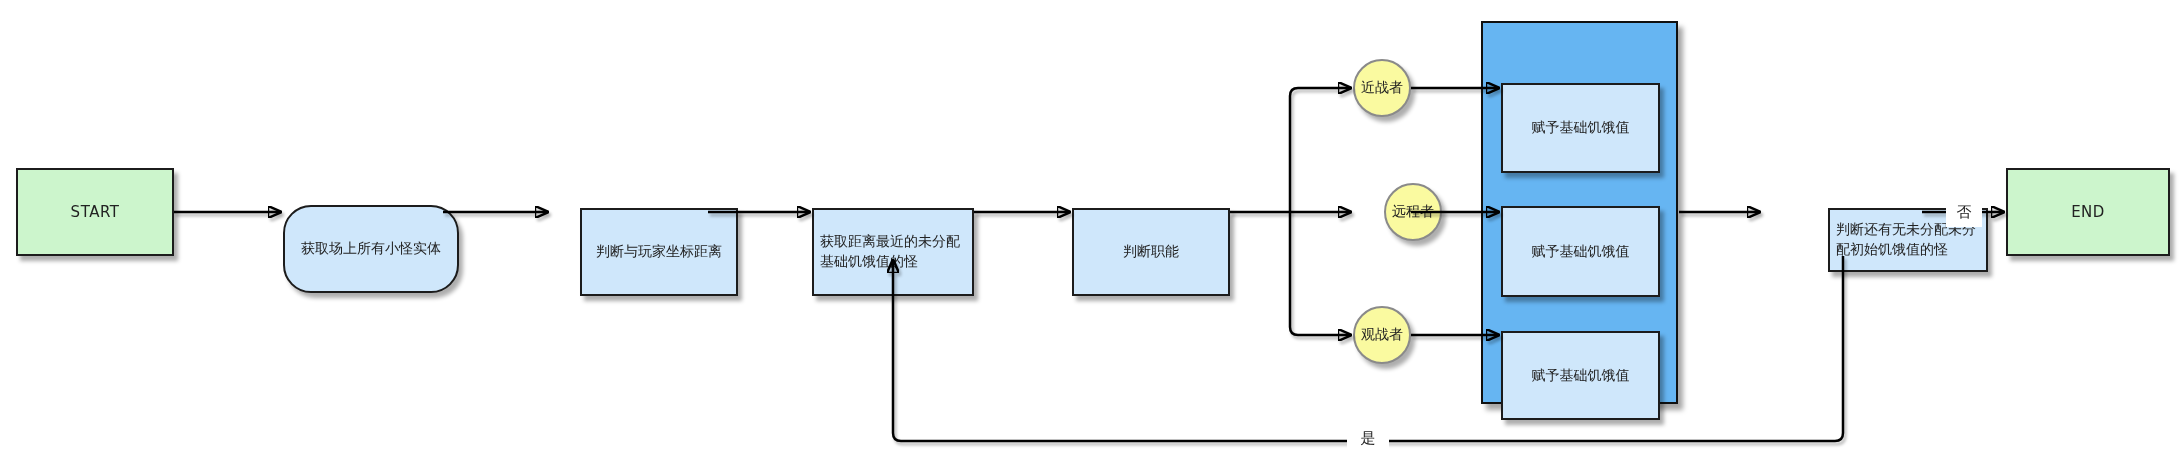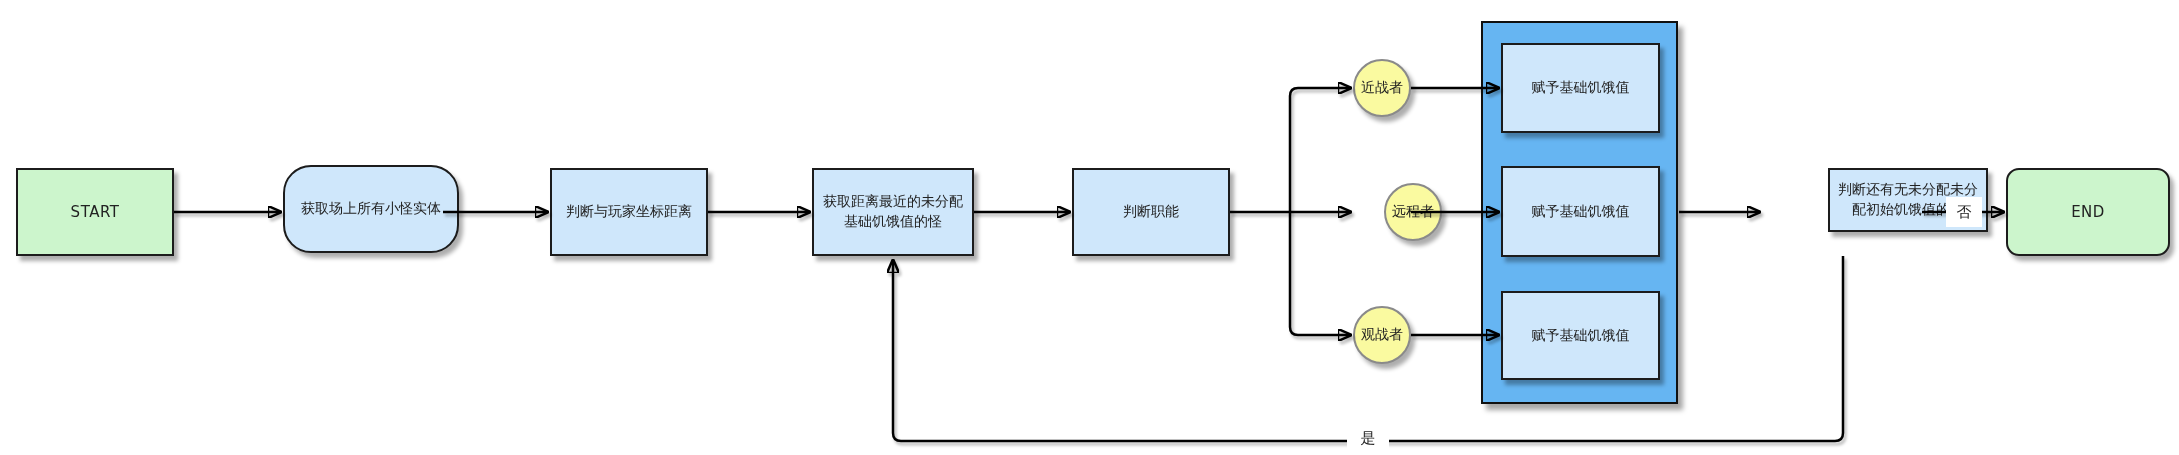--- a/index.html
+++ b/index.html
@@ -3,54 +3,54 @@
 <meta charset="utf-8">
 <style>
   html,body { margin:0; padding:0; background:#ffffff; }
   .canvas {
     position:relative; width:2179px; height:455px; background:#ffffff;
     font-family:"DejaVu Sans","Liberation Sans",sans-serif; color:#222222;
     overflow:hidden;
   }
   .node {
     position:absolute; box-sizing:border-box;
-    display:flex; align-items:center; justify-content:center; text-align:center;
+    display:flex; align-items:center; justify-content:center; 
     border:2px solid #1c1c1c; box-shadow:4px 5px 4px rgba(0,0,0,0.32);
     font-size:14px; line-height:1.4; padding:4px 6px;
   }
   .terminal { background:var(--terminal-fill); font-size:15px; letter-spacing:0.5px; }
-  .process  { background:var(--process-fill); }
+  .process  { background:var(--process-fill);margin-top:40px; }
   .circle   { border-radius:50%; border:2px solid #8a8a8a; background:var(--role-fill); padding:0; }
   .group    {
     position:absolute; box-sizing:border-box; background:var(--group-fill);
     border:2px solid #101010; box-shadow:5px 6px 5px rgba(0,0,0,0.35);
   }
   .edge-label {
     position:absolute; background:#ffffff; z-index:6;
     display:flex; align-items:center; justify-content:center; font-size:15px;
   }
   svg.connectors {
     position:absolute; left:0; top:0; z-index:5; pointer-events:none;
   }
   svg.connectors path {
     fill:none; stroke:#000000; stroke-width:2.5;
     filter:drop-shadow(2px 3px 1.5px rgba(0,0,0,0.30));
   }
   
   #n-start            { left:16px;   top:168px; width:158px; height:88px; }
   #n-get-mobs         { left:283px;  top:165px; width:176px; height:88px;border-radius:28px; }
-  #n-judge-distance   { left:550px;  top:168px; width:158px; height:88px; }
+  #n-judge-distance   { left:580px;  top:168px; width:158px; height:88px; }
   #n-get-nearest      { left:812px;  top:168px; width:162px; height:88px; }
   #n-judge-role       { left:1072px; top:168px; width:158px; height:88px; }
   #n-group            { left:1481px; top:21px;  width:197px; height:383px; }
   #n-assign-melee     { left:1501px; top:43px;  width:159px; height:90px; }
   #n-assign-ranged    { left:1501px; top:166px; width:159px; height:91px; }
   #n-assign-spectator { left:1501px; top:291px; width:159px; height:89px; }
   #n-judge-remaining  { left:1828px; top:168px; width:160px; height:64px; }
-  #n-end              { left:2006px; top:168px; width:164px; height:88px;border-radius:13px; }
+  #n-end              { left:2006px; top:168px; width:164px; height:88px; }
   #n-role-melee       { left:1353px; top:59px;  width:58px; height:58px; }
   #n-role-ranged      { left:1353px; top:183px; width:58px; height:58px;margin-left:31px; }
   #n-role-spectator   { left:1353px; top:306px; width:58px; height:58px; }
   #lbl-no             { left:1946px; top:197px; width:36px; height:30px; }
   #lbl-yes            { left:1347px; top:423px; width:42px; height:30px; }
 </style>
 </head>
 <body>
 
 <div class="canvas">

